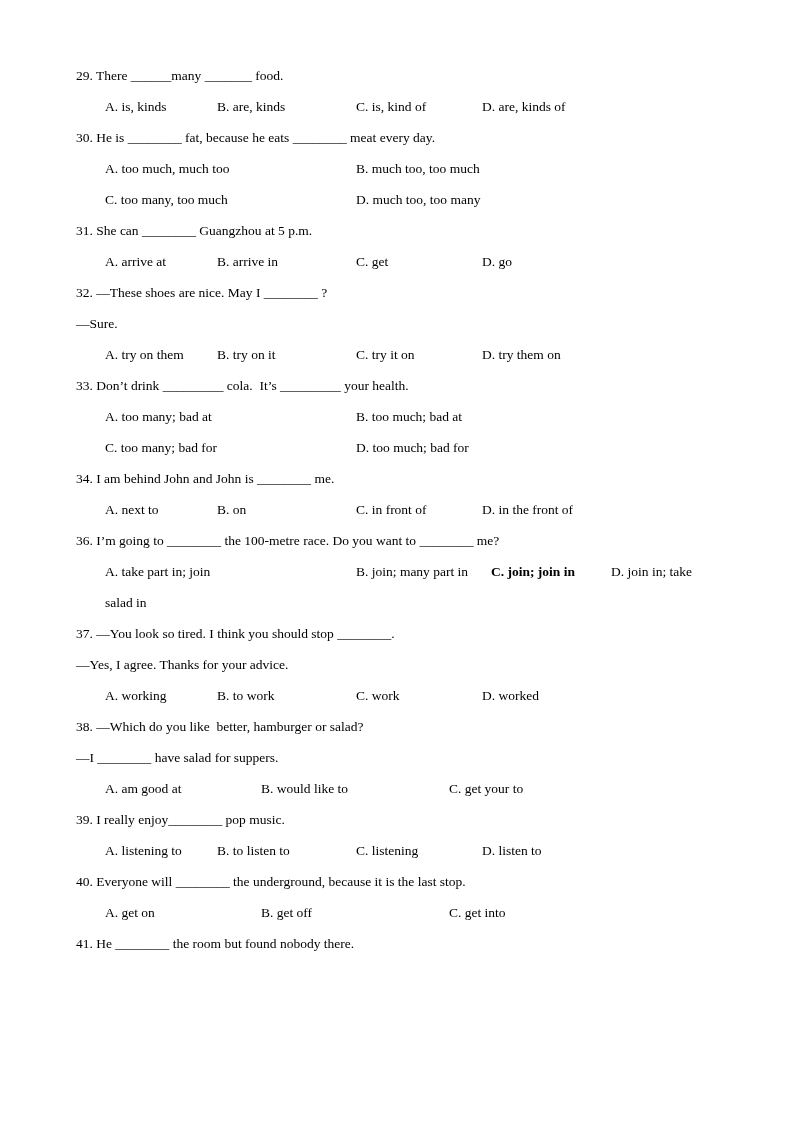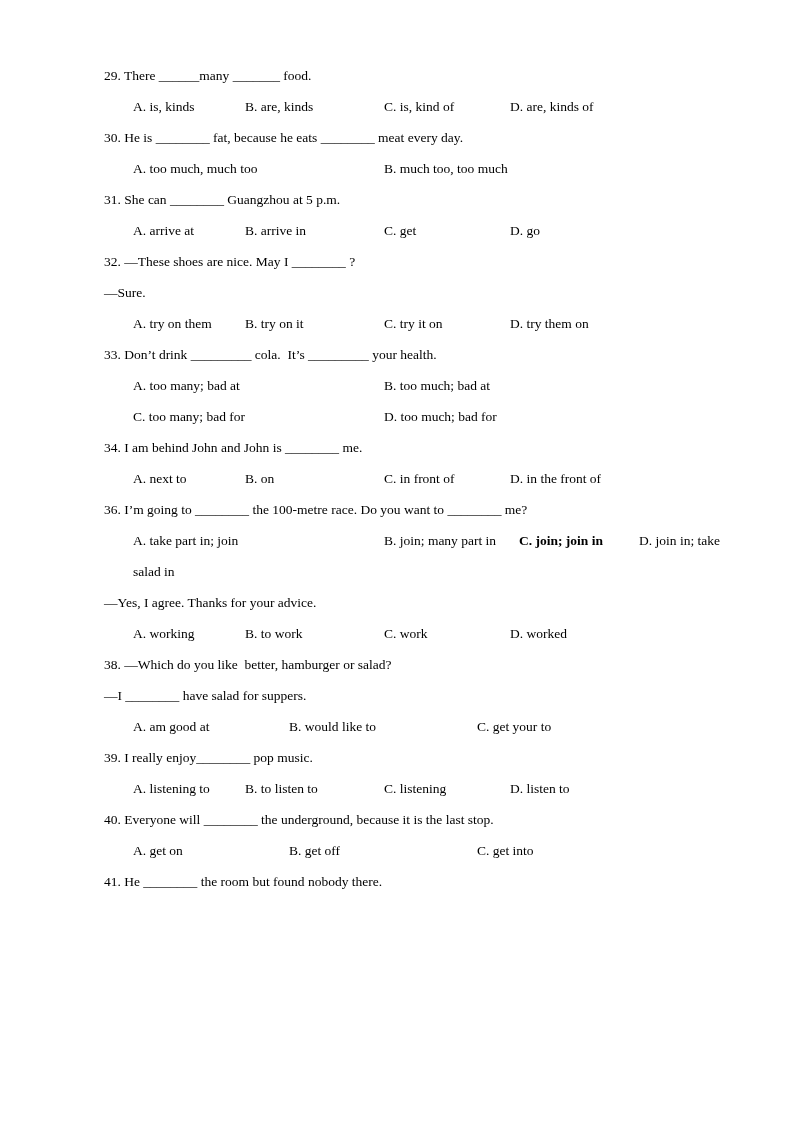--- a/index.html
+++ b/index.html
@@ -13,21 +13,21 @@
     height: 1123px;
     font-family: "Liberation Serif", "DejaVu Serif", serif;
     font-size: 13.5px;
     color: #000000;
     overflow: hidden;
   }
   #doc-page {
     box-sizing: border-box;
     width: 634px;
     height: 1123px;
-    padding: 60px 58px 0 104px;
+    padding: 60px 58px 0 76px;
     background: #ffffff;
     border-radius: 30px;
   }
   .question-block { }
   .q-line {
     height: 31px;
     line-height: 31px;
     white-space: pre;
   }
   .opt-row {
@@ -65,20 +65,21 @@
 <body>
 
 <div id="doc-page">
     <div class="question-block">
       <div class="q-line">29. There ______many _______ food.</div>
       <div class="opt-row cols4"><span class="opt">A. is, kinds</span><span class="opt">B. are, kinds</span><span class="opt">C. is, kind of</span><span class="opt">D. are, kinds of</span></div>
     </div>
     <div class="question-block">
       <div class="q-line">30. He is ________ fat, because he eats ________ meat every day.</div>
       <div class="opt-row cols2"><span class="opt">A. too much, much too</span><span class="opt">B. much too, too much</span></div>
+      <div class="opt-row cols2"><span class="opt">C. too many, too much</span><span class="opt">D. much too, too many</span></div>
     </div>
     <div class="question-block">
       <div class="q-line">31. She can ________ Guangzhou at 5 p.m.</div>
       <div class="opt-row cols4"><span class="opt">A. arrive at</span><span class="opt">B. arrive in</span><span class="opt">C. get</span><span class="opt">D. go</span></div>
     </div>
     <div class="question-block">
       <div class="q-line">32. —These shoes are nice. May I ________ ?</div>
       <div class="q-line">—Sure.</div>
       <div class="opt-row cols4"><span class="opt">A. try on them</span><span class="opt">B. try on it</span><span class="opt">C. try it on</span><span class="opt">D. try them on</span></div>
     </div>
@@ -90,20 +91,21 @@
     <div class="question-block">
       <div class="q-line">34. I am behind John and John is ________ me.</div>
       <div class="opt-row cols4"><span class="opt">A. next to</span><span class="opt">B. on</span><span class="opt">C. in front of</span><span class="opt">D. in the front of</span></div>
     </div>
     <div class="question-block">
       <div class="q-line">36. I’m going to ________ the 100-metre race. Do you want to ________ me?</div>
       <div class="opt-row cols4w"><span class="opt">A. take part in; join</span><span class="opt">B. join; many part in</span><span class="opt">C. join; join in</span><span class="opt">D. join in; take</span></div>
       <div class="opt-row cont"><span class="opt">salad in</span></div>
     </div>
     <div class="question-block">
+      <div class="q-line">37. —You look so tired. I think you should stop ________.</div>
       <div class="q-line">—Yes, I agree. Thanks for your advice.</div>
       <div class="opt-row cols4"><span class="opt">A. working</span><span class="opt">B. to work</span><span class="opt">C. work</span><span class="opt">D. worked</span></div>
     </div>
     <div class="question-block">
       <div class="q-line">38. —Which do you like  better, hamburger or salad?</div>
       <div class="q-line">—I ________ have salad for suppers.</div>
       <div class="opt-row cols3"><span class="opt">A. am good at</span><span class="opt">B. would like to</span><span class="opt">C. get your to</span></div>
     </div>
     <div class="question-block">
       <div class="q-line">39. I really enjoy________ pop music.</div>

